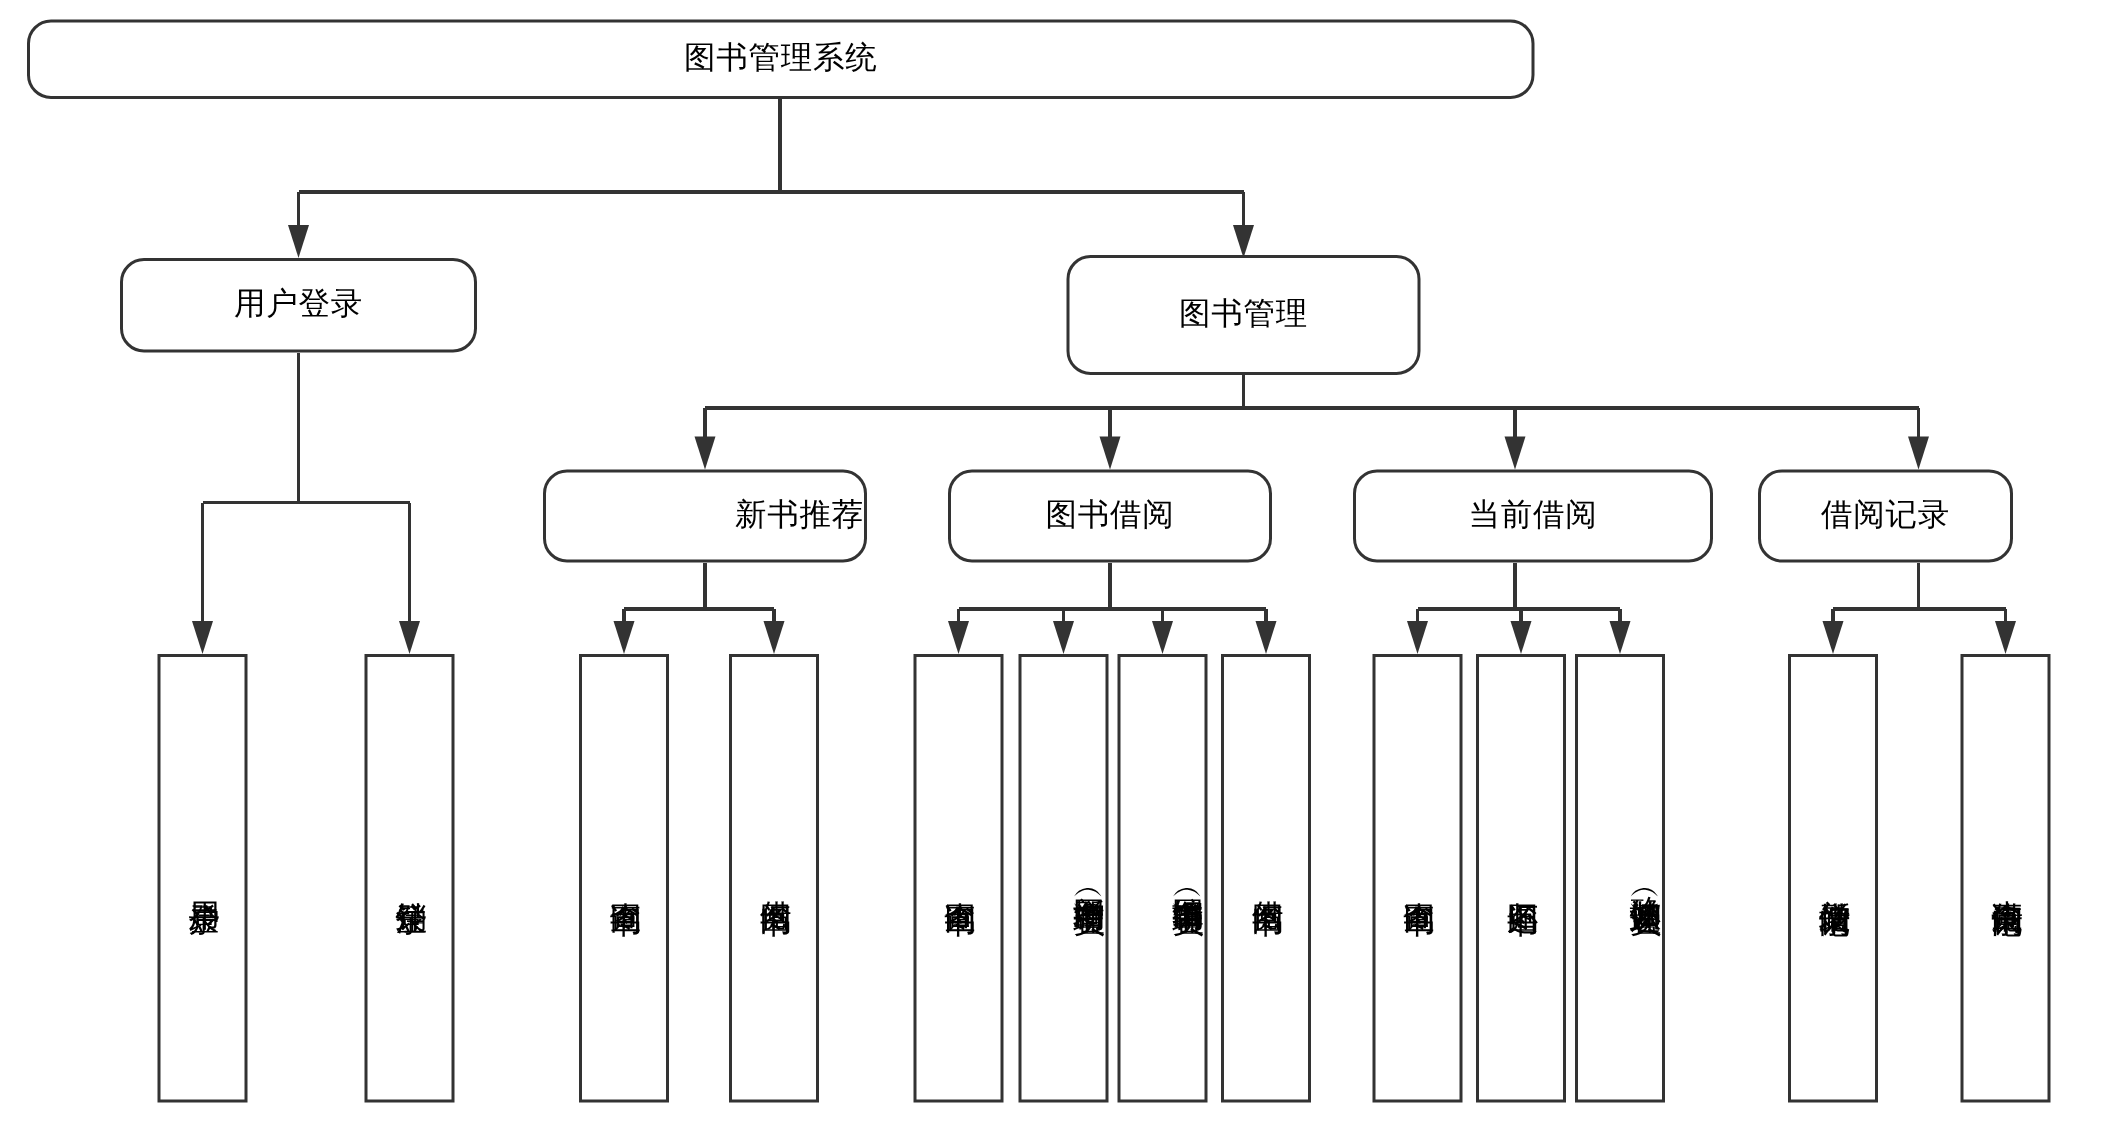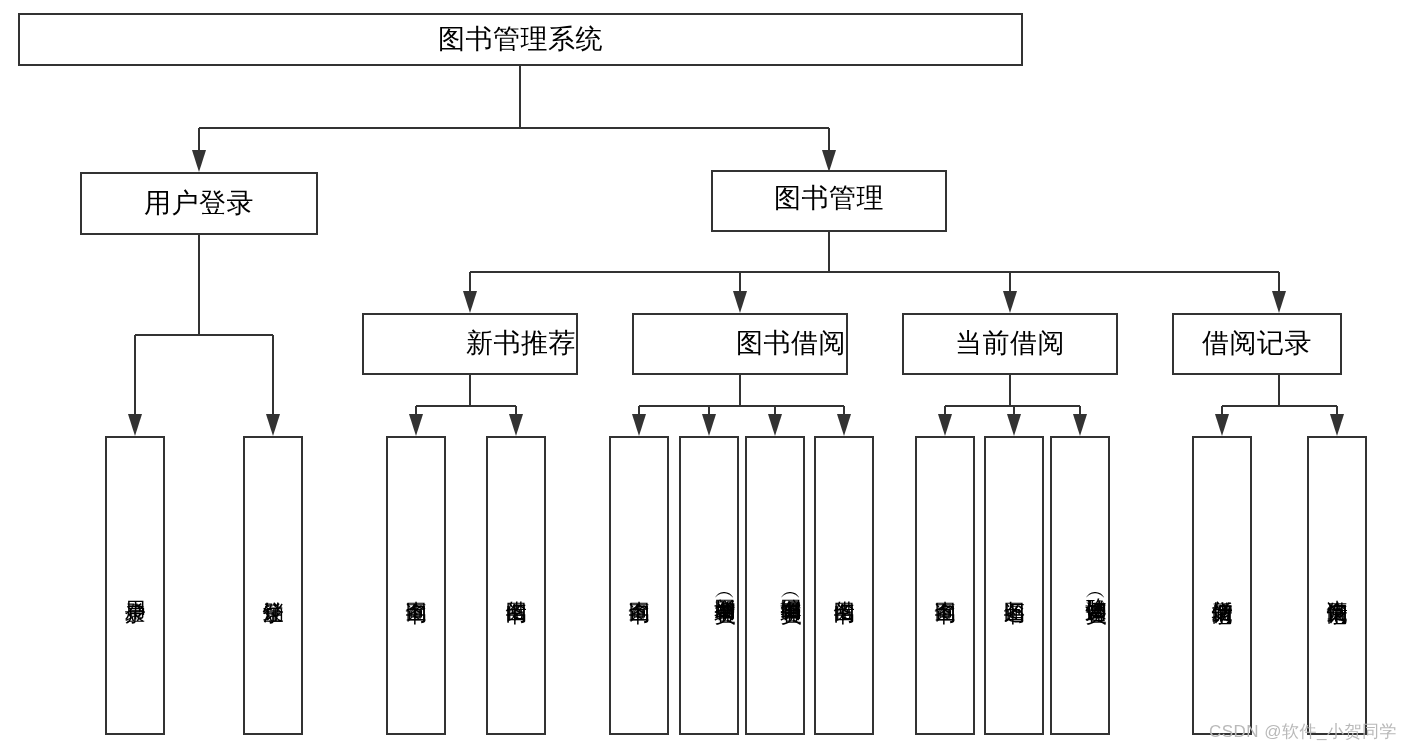--- a/index.html
+++ b/index.html
@@ -28,22 +28,23 @@
     position: absolute;
     box-sizing: border-box;
     border: 2px solid #333333;
     background: #ffffff;
     display: flex;
     align-items: center;
     justify-content: center;
     color: #000000;
   }
   .node.horiz {
-    font-size: 27px;
+    font-size: 21px;
     letter-spacing: 0.5px;
+    border-radius: 16px;
   }
   .node.vert {
     writing-mode: vertical-rl;
     text-orientation: upright;
     font-size: 21px;
     letter-spacing: 1px;
     padding-top: 4px;
     padding-bottom: 4px;
     align-items: flex-start;
     justify-content: center;
@@ -131,48 +132,48 @@
       </div>
       <div class="node horiz" style="left: 80px; top: 172px; width: 238px; height: 63px;">
         <span class="node-label">用户登录</span>
       </div>
       <div class="node vert mid" style="left: 105px; top: 436px; width: 60px; height: 299px;">
         <span class="node-label">用户登录</span>
       </div>
       <div class="node vert mid" style="left: 243px; top: 436px; width: 60px; height: 299px;">
         <span class="node-label">注销登录</span>
       </div>
-      <div class="node horiz" style="left: 711px; top: 170px; width: 236px; height: 62px; font-family: Liberation Mono, monospace;">
+      <div class="node horiz" style="left: 711px; top: 170px; width: 236px; height: 80px;">
         <span class="node-label">图书管理</span>
       </div>
       <div class="node horiz" style="left: 362px; top: 313px; width: 216px; height: 62px; justify-content: flex-end;">
         <span class="node-label">新书推荐</span>
       </div>
       <div class="node vert mid" style="left: 386px; top: 436px; width: 60px; height: 299px;">
         <span class="node-label">查询图书</span>
       </div>
       <div class="node vert mid" style="left: 486px; top: 436px; width: 60px; height: 299px;">
         <span class="node-label">借阅图书</span>
       </div>
-      <div class="node horiz" style="left: 632px; top: 313px; width: 216px; height: 62px; justify-content: flex-end;">
+      <div class="node horiz" style="left: 632px; top: 313px; width: 216px; height: 62px;">
         <span class="node-label">图书借阅</span>
       </div>
       <div class="node vert mid" style="left: 609px; top: 436px; width: 60px; height: 299px;">
         <span class="node-label">查询图书</span>
       </div>
       <div class="node vert" style="left: 679px; top: 436px; width: 60px; height: 299px;">
         <span class="node-label">新增图书（管理员）</span>
       </div>
       <div class="node vert" style="left: 745px; top: 436px; width: 60px; height: 299px;">
         <span class="node-label">编辑图书（管理员）</span>
       </div>
       <div class="node vert mid" style="left: 814px; top: 436px; width: 60px; height: 299px;">
         <span class="node-label">借阅图书</span>
       </div>
-      <div class="node horiz" style="left: 902px; top: 313px; width: 216px; height: 62px;">
+      <div class="node horiz" style="left: 902px; top: 313px; width: 240px; height: 62px;">
         <span class="node-label">当前借阅</span>
       </div>
       <div class="node vert mid" style="left: 915px; top: 436px; width: 60px; height: 299px;">
         <span class="node-label">查询图书</span>
       </div>
       <div class="node vert mid" style="left: 984px; top: 436px; width: 60px; height: 299px;">
         <span class="node-label">归还图书</span>
       </div>
       <div class="node vert" style="left: 1050px; top: 436px; width: 60px; height: 299px;">
         <span class="node-label">确认归还（管理员）</span>
@@ -180,14 +181,13 @@
       <div class="node horiz" style="left: 1172px; top: 313px; width: 170px; height: 62px;">
         <span class="node-label">借阅记录</span>
       </div>
       <div class="node vert mid" style="left: 1192px; top: 436px; width: 60px; height: 299px;">
         <span class="node-label">新增借阅记录</span>
       </div>
       <div class="node vert mid" style="left: 1307px; top: 436px; width: 60px; height: 299px;">
         <span class="node-label">查询借阅记录</span>
       </div>
     </div>
-  <div id="watermark">CSDN @软件_小贺同学</div>
 </div>
 
 </body></html>

